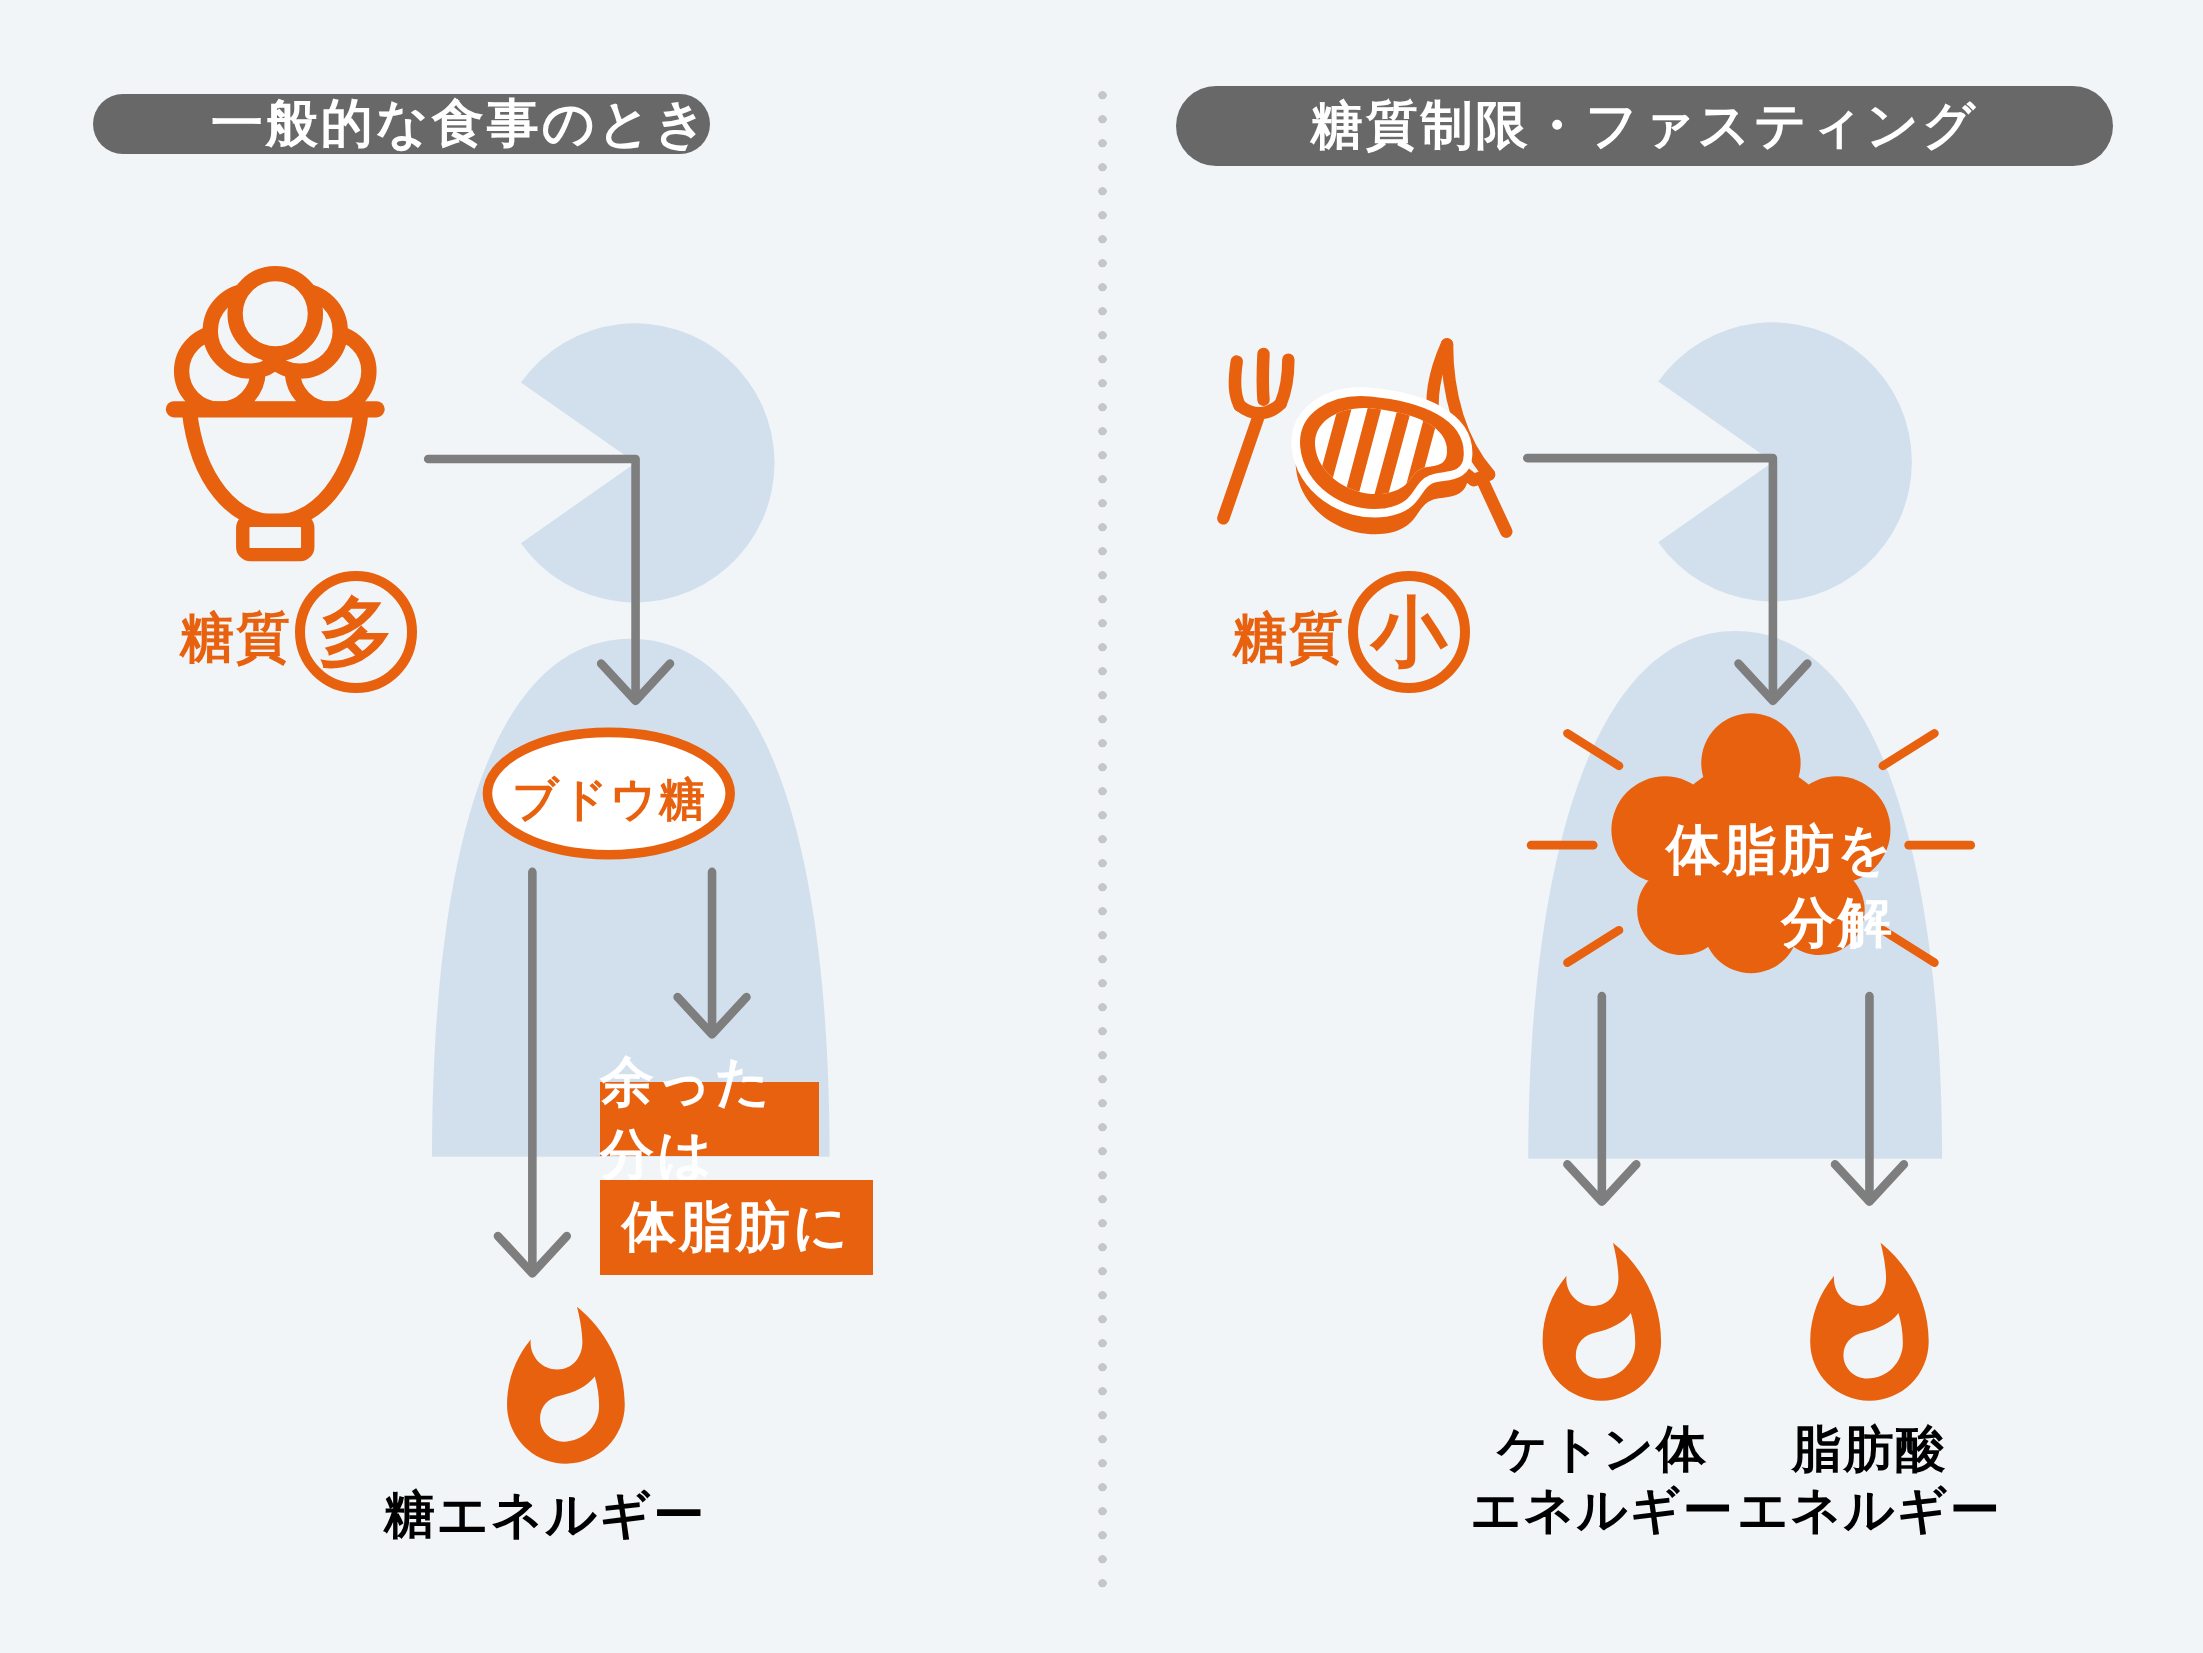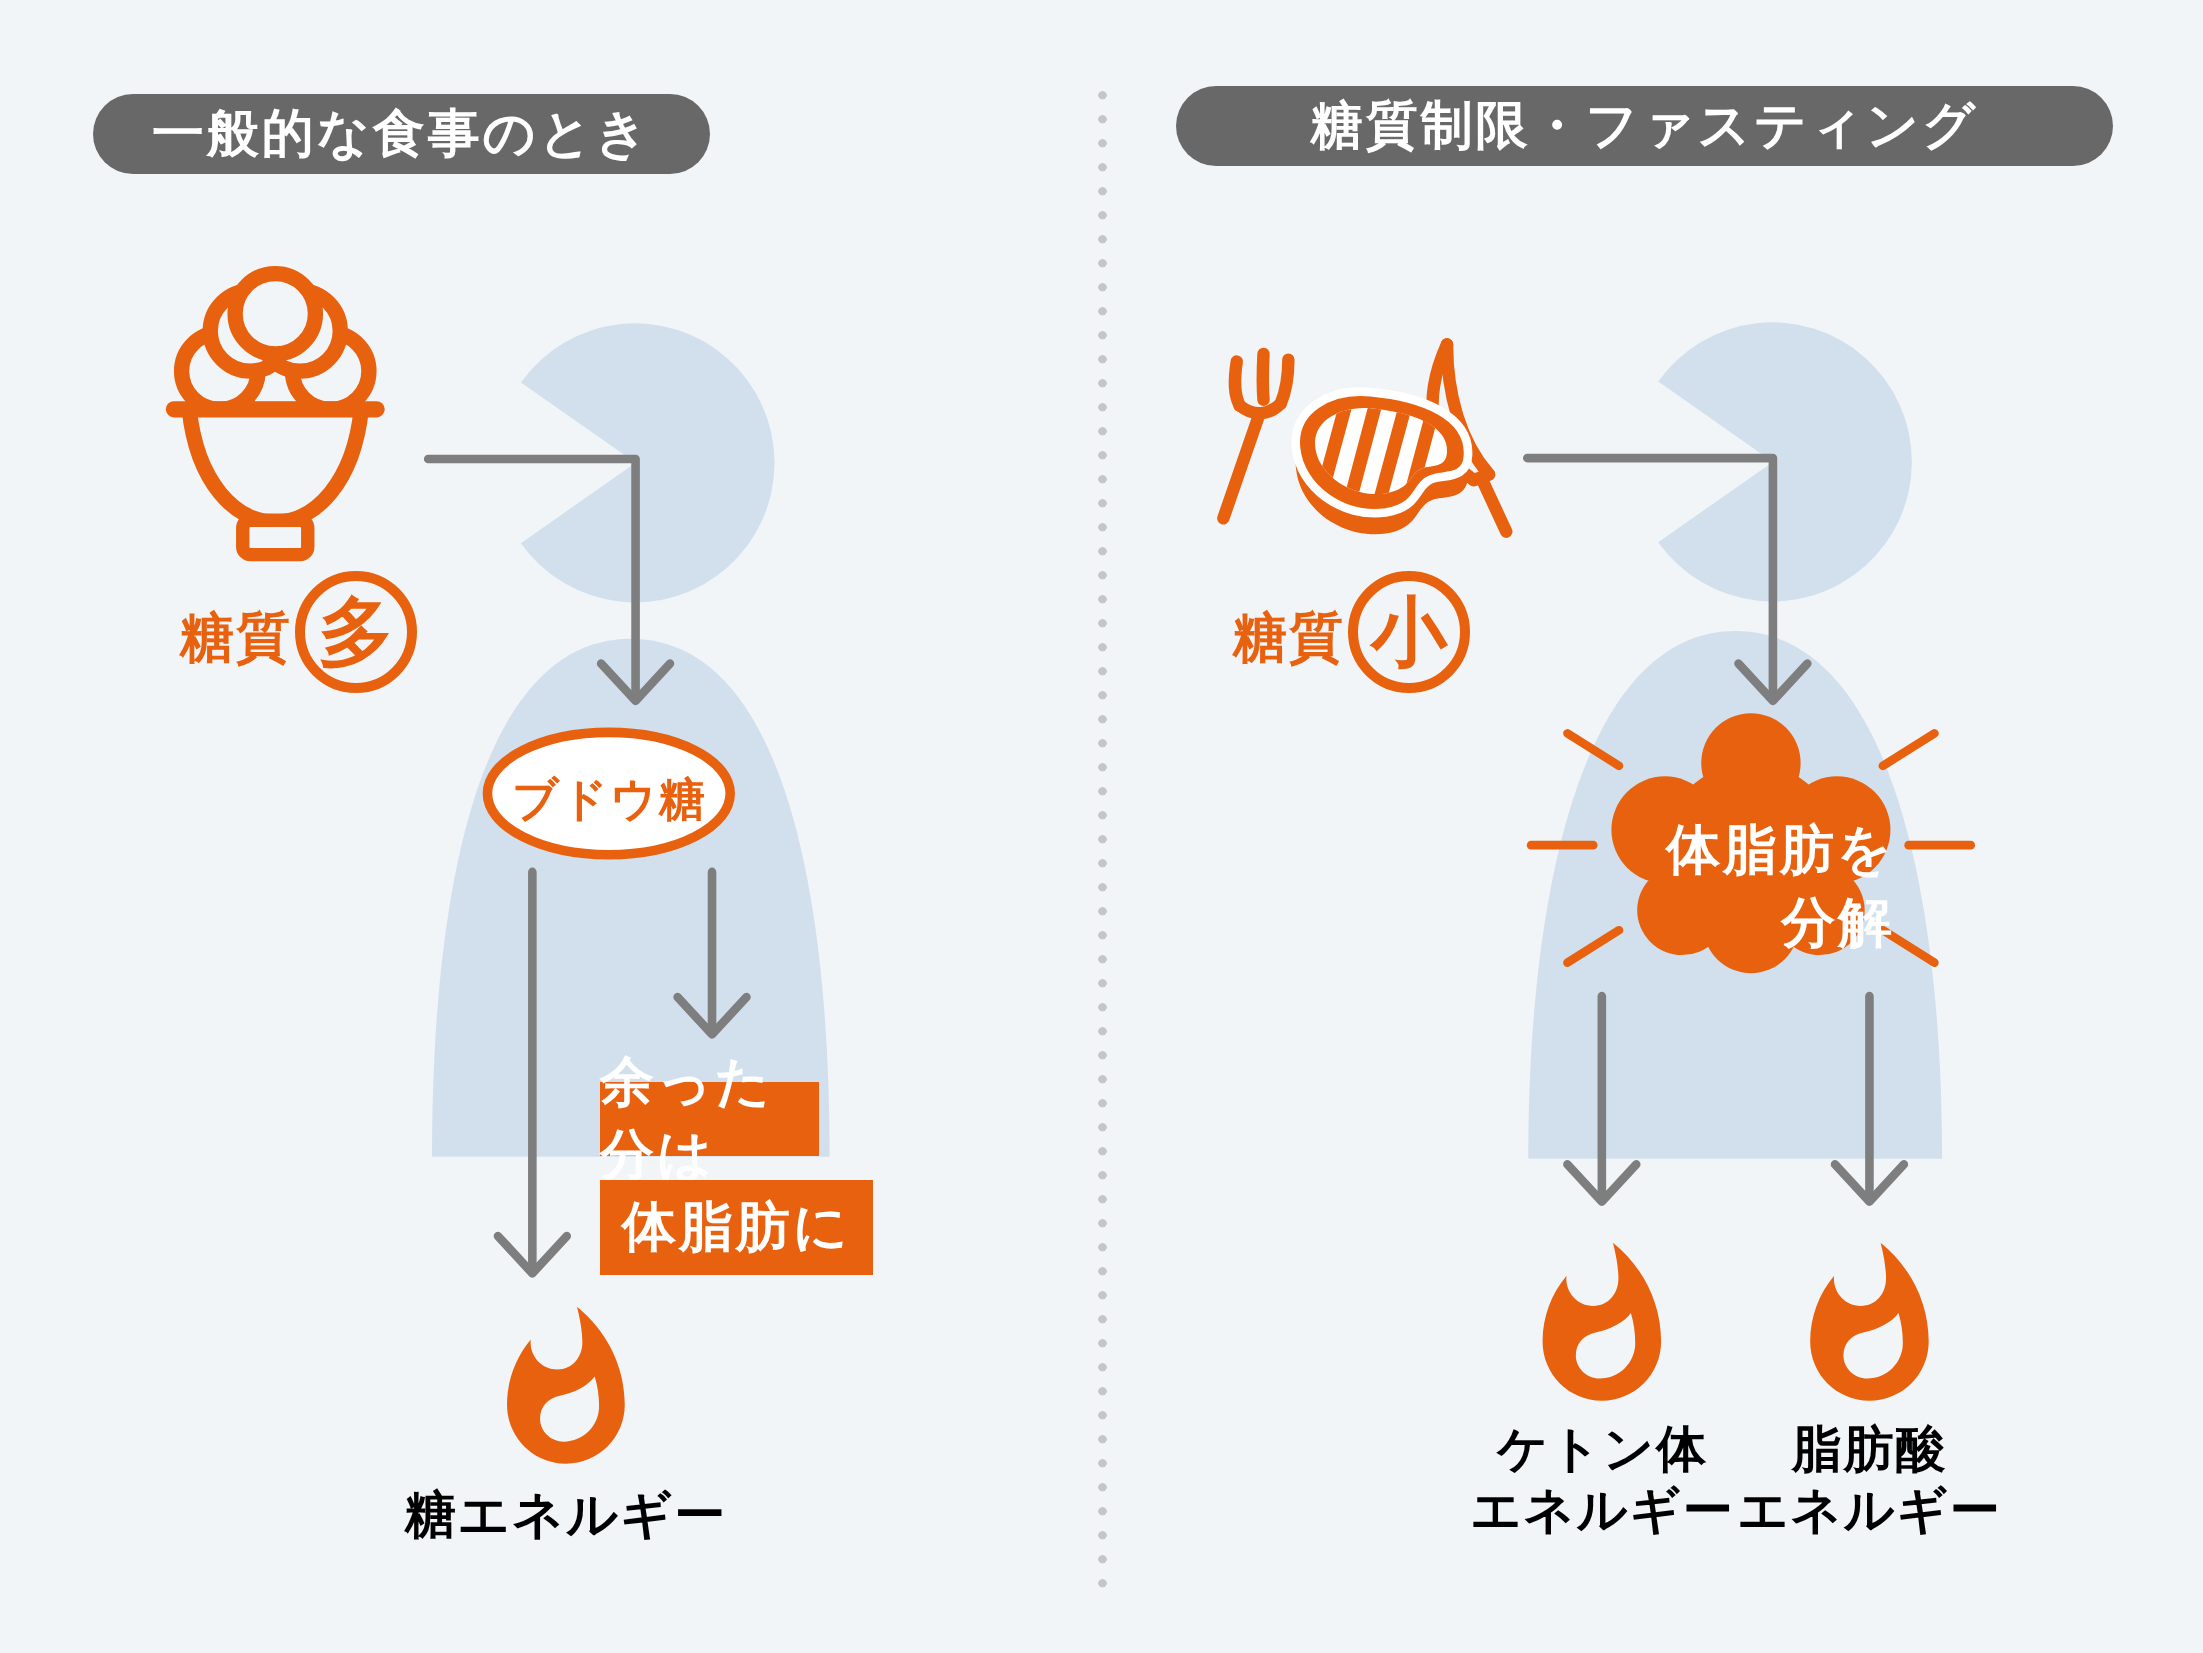--- a/index.html
+++ b/index.html
@@ -112,21 +112,21 @@
       <line x1="2024" y1="1007" x2="1970" y2="973"></line>
     </g>
 
     <use href="#flame" fill="#e8610e" transform="translate(499.7,1361.8) scale(7.7)"></use>
     <use href="#flame" fill="#e8610e" transform="translate(1583,1294.8) scale(7.75)"></use>
     <use href="#flame" fill="#e8610e" transform="translate(1863,1294.8) scale(7.75)"></use>
   </svg>
 
   <div class="abs divider" style="left:1098px;top:91px;height:1501px;"></div>
 
-  <div class="abs pill" style="left:93px;top:94px;width:617px;height:80px;">
+  <div class="abs pill" style="left:93px;top:94px;width:617px;height:60px;justify-content:flex-end;">
     <span>一般的な食事のとき</span>
   </div>
   <div class="abs pill" style="left:1176px;top:86px;width:937px;height:80px;">
     <span>糖質制限・ファスティング</span>
   </div>
 
   <div class="abs carb-label" style="left:180px;top:602px;">糖質</div>
   <div class="abs carb-circle" style="left:295px;top:571px;">
     <span class="carb-level">多</span>
   </div>
@@ -142,21 +142,21 @@
   </div>
   <div class="abs obox" style="left:600px;top:1144px;width:273px;height:95px;margin-top:36px;">
     <span>体脂肪に</span>
   </div>
 
   <div class="abs cloud-text" style="left:1608px;top:813px;width:287px;">
     <div>体脂肪を</div>
     <div>分解</div>
   </div>
 
-  <div class="abs energy" style="left:375px;top:1484px;width:382px;font-size:51px;">糖エネルギー</div>
+  <div class="abs energy" style="left:354px;top:1484px;width:382px;font-size:51px;">糖エネルギー</div>
   <div class="abs energy" style="left:1459px;top:1419px;width:287px;">
     <div>ケトン体</div>
     <div>エネルギー</div>
   </div>
   <div class="abs energy" style="left:1726px;top:1419px;width:287px;">
     <div>脂肪酸</div>
     <div>エネルギー</div>
   </div>
 
 </div>

